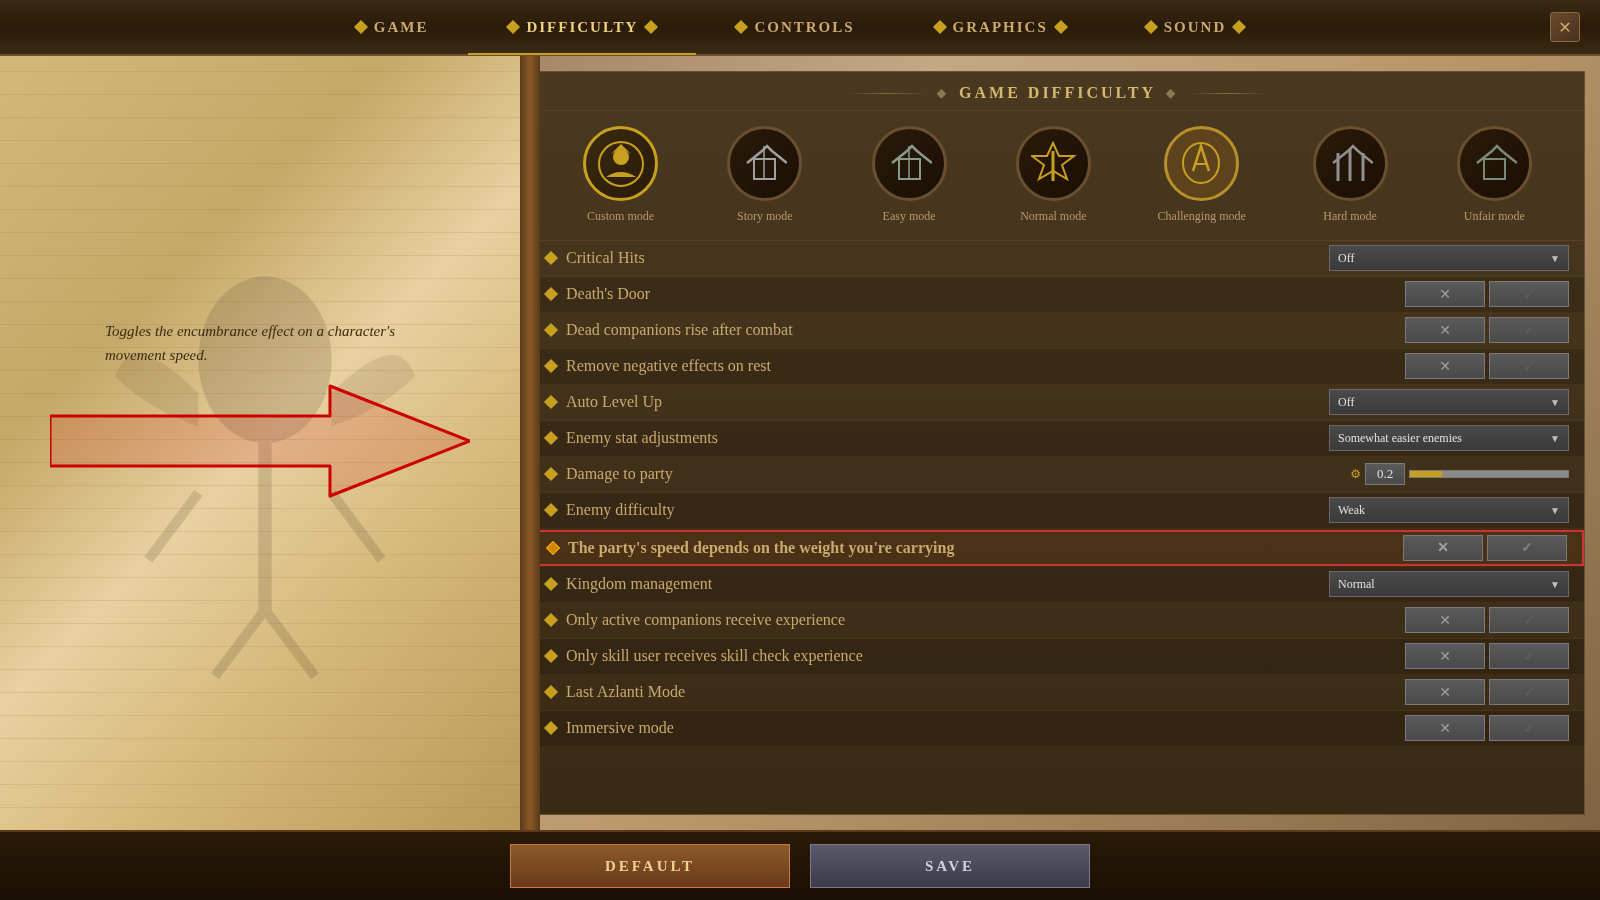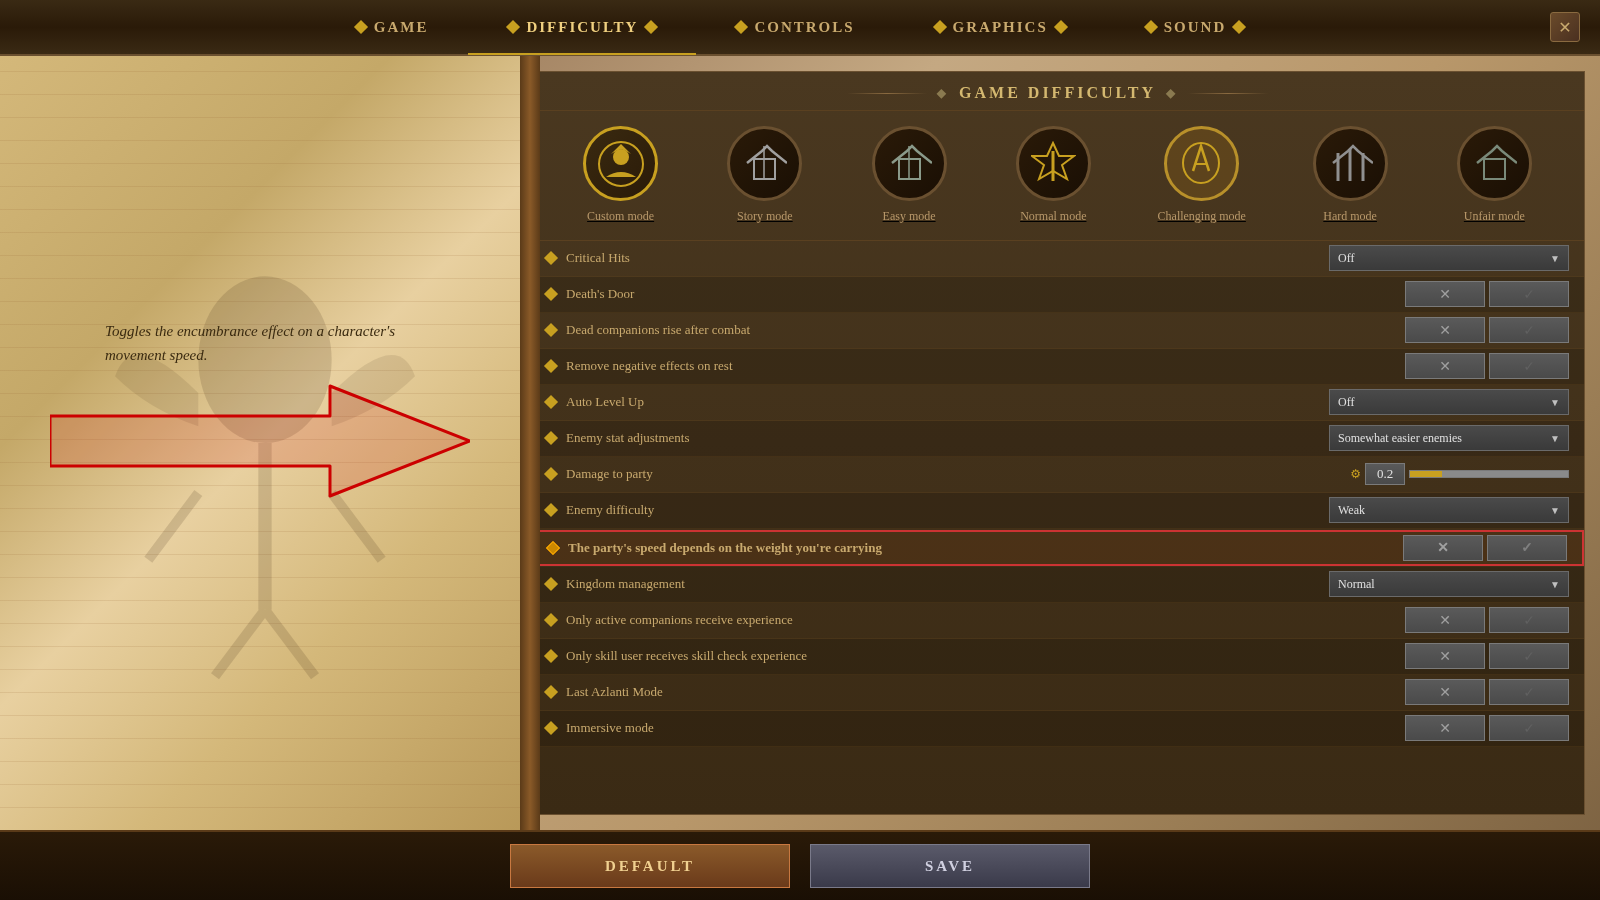--- a/index.html
+++ b/index.html
@@ -198,21 +198,20 @@
       gap: 5px;
     }
 
     .mode-icon-item {
       display: flex;
       flex-direction: column;
       align-items: center;
       gap: 8px;
       cursor: pointer;
       min-width: 80px;
-      text-decoration: underline;
     }
 
     .mode-icon-item.active .mode-icon-circle {
       border-color: #c8a020;
       background: linear-gradient(135deg, #3a2a10, #2a1a08);
     }
 
     .mode-icon-circle {
       width: 75px;
       height: 75px;
@@ -290,21 +289,21 @@
       width: 10px;
       height: 10px;
       background: #cc8800;
       transform: rotate(45deg);
       border: 1px solid #ffaa00;
     }
 
     .setting-name {
       flex: 1;
       color: #c8a96e;
-      font-size: 13px;
+      font-size: 16px;
     }
 
     .setting-control {
       display: flex;
       gap: 4px;
       align-items: center;
       justify-content: flex-end;
     }
 
     .ctrl-dropdown {

